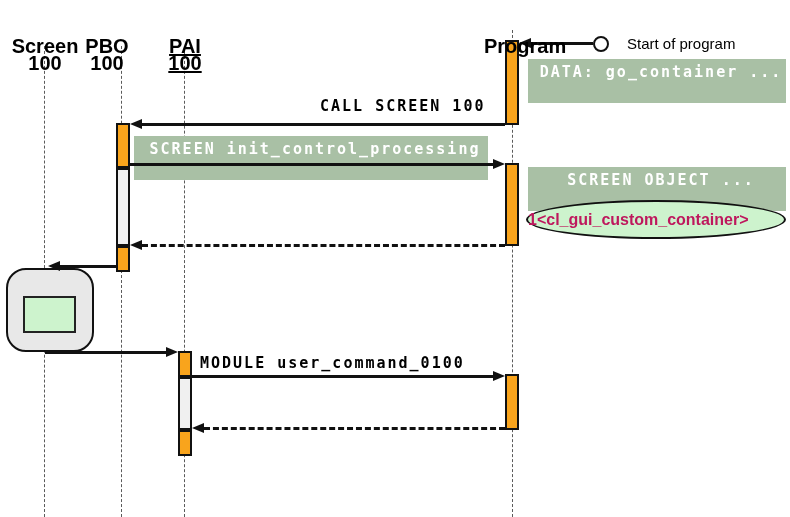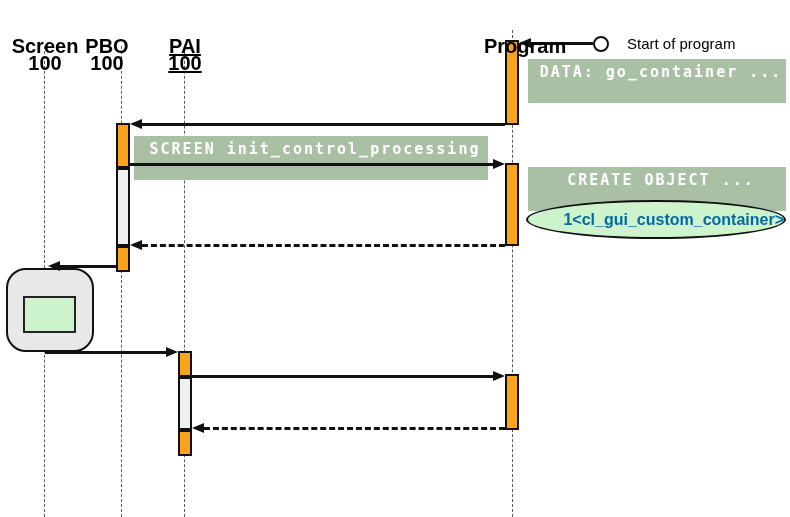--- a/index.html
+++ b/index.html
@@ -36,22 +36,22 @@
     font-family:"DejaVu Sans Mono","Liberation Mono",monospace;
     font-weight:bold; font-size:15px; letter-spacing:2px; white-space:nowrap;
   }
   .start-circle {
     position:absolute; width:16px; height:16px; box-sizing:border-box;
     border:2.5px solid #111; border-radius:50%; background:#fff;
   }
   .plain-bold { position:absolute; color:#000; font-weight:normal; font-size:15px; white-space:nowrap; }
   .ellipse {
     position:absolute; box-sizing:border-box; border:2px solid #111; border-radius:50%;
-    background:var(--object-green,#CDF3CD); text-align:right;
-    font-weight:bold; font-size:16px; color:#0369a1;
+    background:var(--object-green,#CDF3CD); text-align:left;
+    font-weight:bold; font-size:16px; color:#be185d;
   }
   .screen-widget {
     position:absolute; box-sizing:border-box; border:2.5px solid #111;
     border-radius:20px; background:var(--screen-gray,#E8E8E8);
   }
   .screen-inner {
     position:absolute; box-sizing:border-box; border:2px solid #222;
     background:var(--object-green,#CDF3CD);
   }
 </style>
@@ -67,21 +67,21 @@
 
   <div class="hline" style="left:45px; top:351px; width:121px;"></div>
   <div class="ah right" style="left:166px; top:347px;"></div>
 
   <div class="screen-widget" style="left:6px; top:268px; width:88px; height:84px;">
     <div class="screen-inner" style="left:15px; top:26px; width:53px; height:37px;"></div>
   </div>
 
   <div class="note" style="left:528px; top:59px;  width:258px;">DATA: go_container ...</div>
   <div class="note" style="left:134px; top:136px; width:354px;">SCREEN init_control_processing</div>
-  <div class="note" style="left:528px; top:167px; width:258px;">CREATE OBJECT ...</div>
+  <div class="note" style="left:528px; top:167px; width:258px;">SCREEN OBJECT ...</div>
 
   <div class="ellipse" style="left:526px; top:200px; width:260px; height:39px; line-height:36px;">1&lt;cl_gui_custom_container&gt;</div>
 
   <div class="bar" style="left:505px; top:40px;  height:85px;"></div>
   <div class="bar" style="left:505px; top:163px; height:83px;"></div>
   <div class="bar" style="left:505px; top:374px; height:56px;"></div>
 
   <div class="bar" style="left:116px; top:123px; height:45px;"></div>
   <div class="bar gray" style="left:116px; top:168px; height:78px;"></div>
   <div class="bar" style="left:116px; top:246px; height:26px;"></div>
@@ -106,19 +106,21 @@
 
   <div class="hline" style="left:60px; top:265px; width:56px;"></div>
   <div class="ah left" style="left:48px; top:261px;"></div>
 
   <div class="hline" style="left:192px; top:375px; width:301px;"></div>
   <div class="ah right" style="left:493px; top:371px;"></div>
 
   <div class="hline dashed" style="left:204px; top:427px; width:301px;"></div>
   <div class="ah left" style="left:192px; top:423px;"></div>
 
+  <div class="mono-black" style="left:320px; top:97px; width:163px; text-align:right;">CALL SCREEN 100</div>
+  <div class="mono-black" style="left:200px; top:354px;">MODULE user_command_0100</div>
 
   <div class="hdr" style="left:5px;  top:6px;"><span>Screen</span><br><span>100</span></div>
   <div class="hdr" style="left:67px; top:6px;"><span>PBO</span><br><span>100</span></div>
   <div class="hdr" style="left:145px; top:6px;text-decoration:underline;"><span>PAI</span><br><span>100</span></div>
   <div class="hdr" style="left:484px; top:6px;"><span>Program</span></div>
 
 </div>
 
 </body></html>

